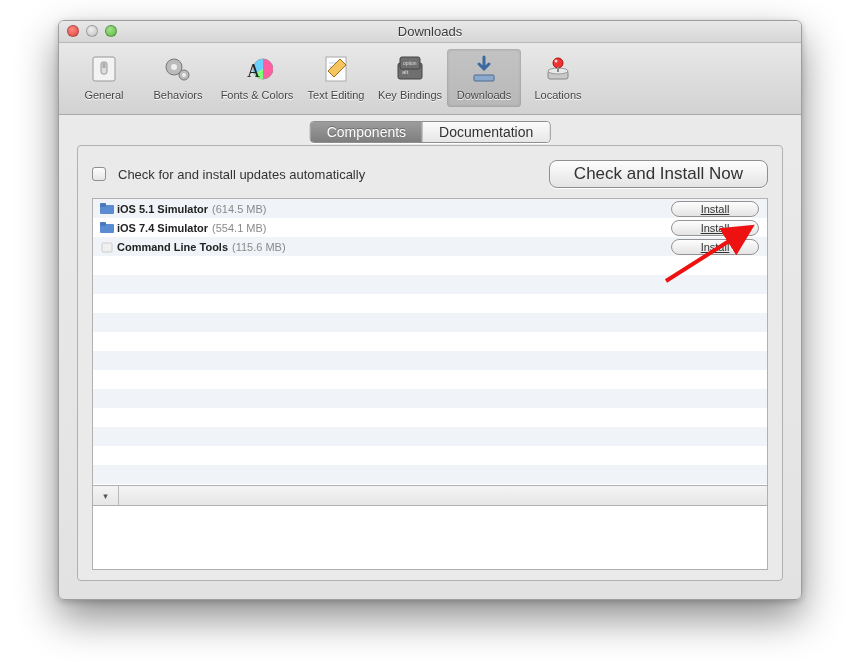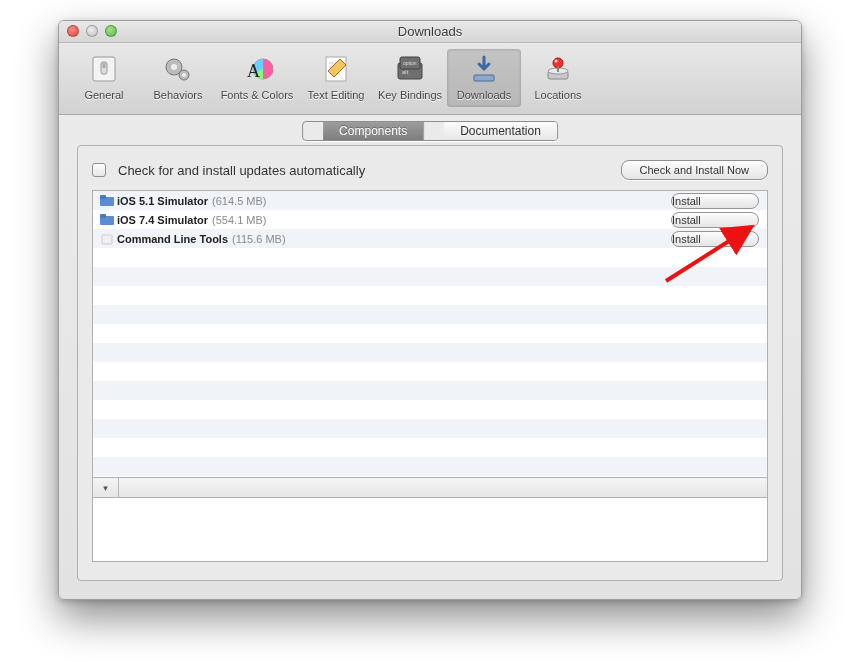--- a/index.html
+++ b/index.html
@@ -87,26 +87,25 @@
     left: 50%;
     transform: translateX(-50%);
     top: 6px;
     border: 1px solid #8e8e8e;
     border-radius: 4px;
     overflow: hidden;
     box-shadow: 0 1px 0 #fff;
     z-index: 5;
   }
   .seg-tab {
-    font-size: 12px;
+    font-size: 14px;
     padding: 2px 16px;
     background: linear-gradient(#fbfbfb, #e7e7e7);
     border-right: 1px solid #999;
     cursor: default;
-    margin-left: 20px;
   }
   .seg-tab:last-child { border-right: none; }
   .seg-tab.selected {
     background: linear-gradient(#9c9c9c, #7e7e7e);
     color: #fff;
     text-shadow: 0 -1px 0 rgba(0,0,0,0.3);
   }
 
   .panel {
     position: relative;
@@ -127,35 +126,36 @@
   .checkbox {
     width: 14px; height: 14px;
     background: linear-gradient(#fdfdfd,#e6e6e6);
     border: 1px solid #8f8f8f;
     border-radius: 3px;
   }
   .big-button {
     background: linear-gradient(#fdfdfd, #e4e4e4);
     border: 1px solid #8f8f8f;
     border-radius: 8px;
-    font-size: 11px;
-    padding: 3px 18px;
+    font-size: 17px;
+    padding: 3px 24px;
     box-shadow: 0 1px 0 #fff;
     cursor: default;
   }
   .pill-button {
     background: linear-gradient(#fdfdfd, #e4e4e4);
     border: 1px solid #949494;
     border-radius: 10px;
     font-size: 11px;
     padding: 1px 0;
     width: 88px;
-    text-align: left;
+    text-align: center;
     cursor: default;
     box-shadow: 0 1px 0 rgba(255,255,255,0.6);
+    text-decoration: underline;
   }
 
   .list-box {
     border: 1px solid #b0b0b0;
     background: #fff;
     height: 288px;
     overflow: hidden;
   }
   .row {
     display: flex;

